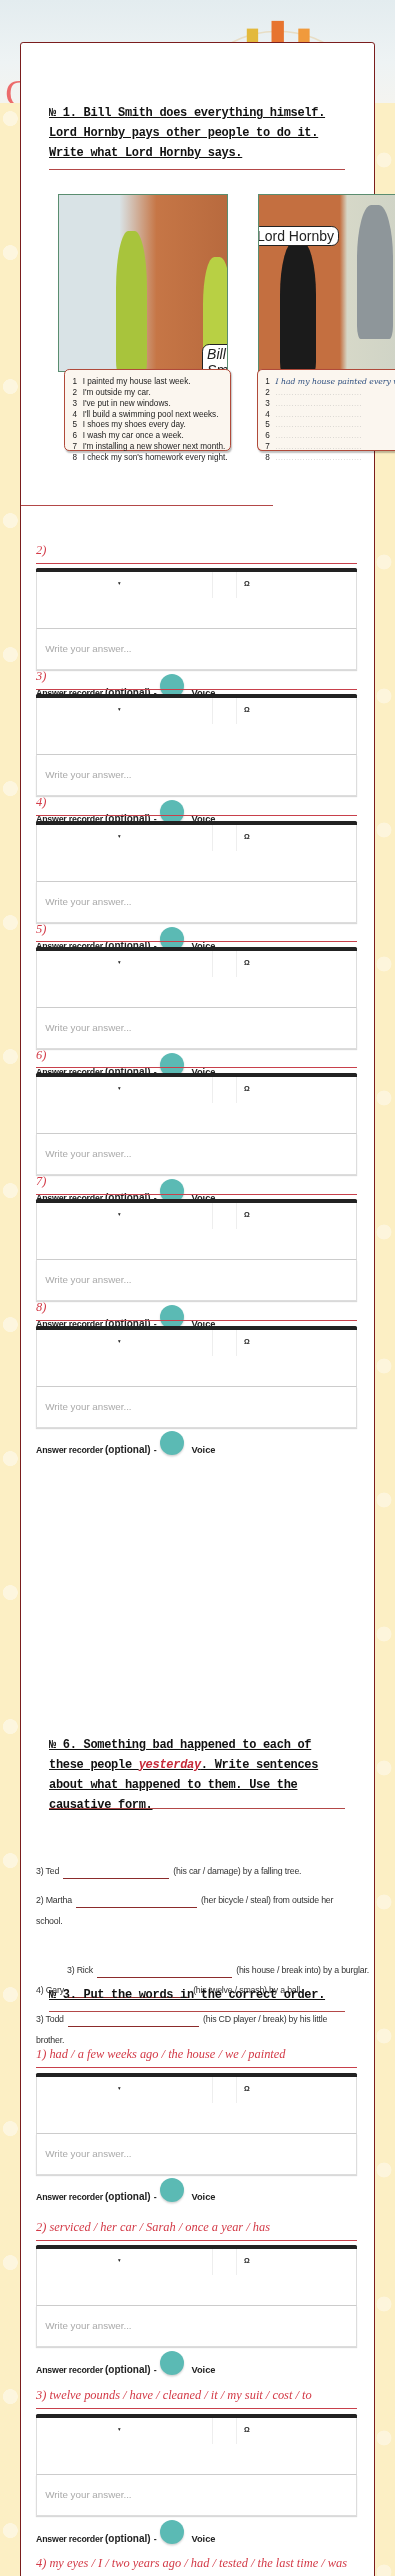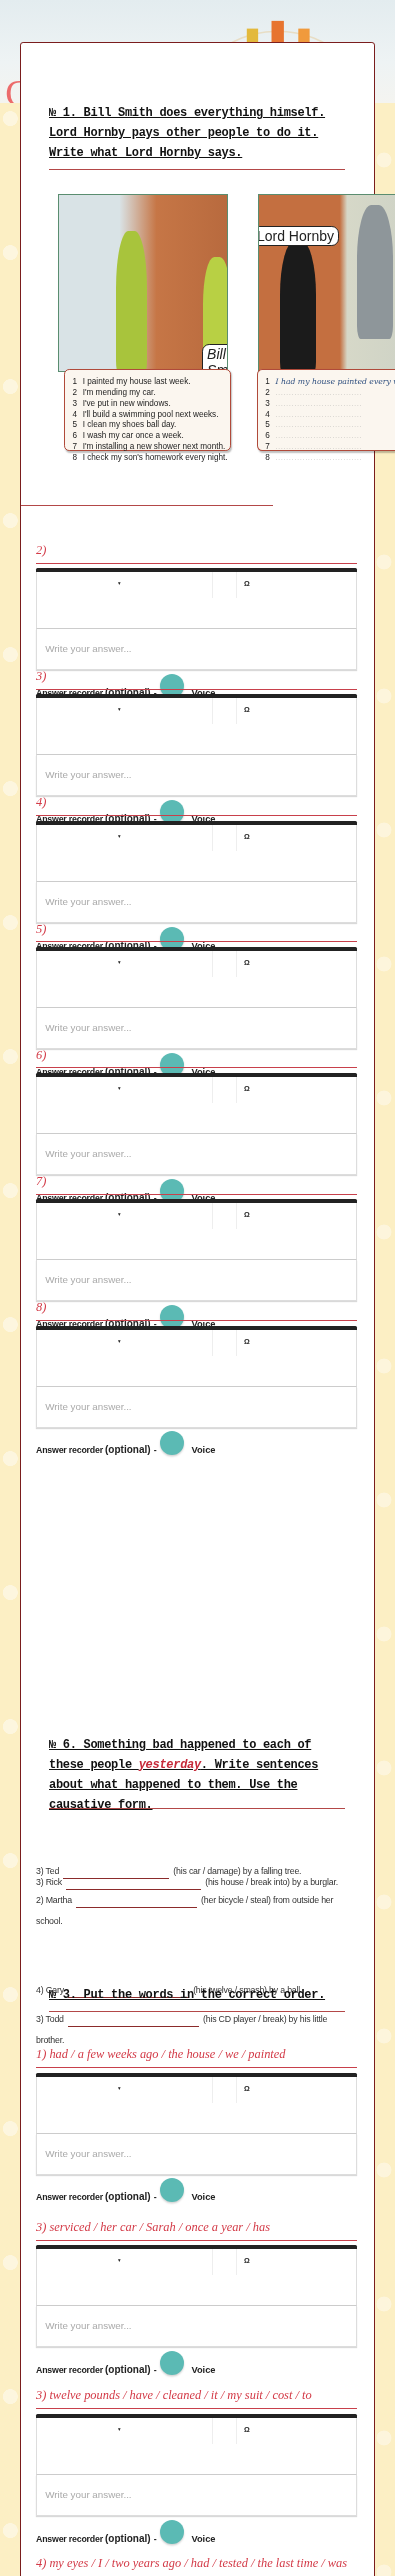--- a/index.html
+++ b/index.html
@@ -171,24 +171,24 @@
         <div class="figure" style="left:144px;top:62px;width:28px;height:118px;background:#b8d044;"></div>
         <div class="tag" style="left:143px;top:149px;">Bill Smith</div>
       </div>
       <div class="panel right">
         <div class="figure" style="left:20.6px;top:46px;width:36px;height:134px;background:#1b1b1b;"></div>
         <div class="figure" style="left:98px;top:10.3px;width:36px;height:134px;background:#8e969a;"></div>
         <div class="tag" style="left:-7.2px;top:31px;">Lord Hornby</div>
       </div>
       <div class="speech left">
         <div class="speech-line"><span class="num">1</span><span>I painted my house last week.</span></div>
-        <div class="speech-line"><span class="num">2</span><span>I'm mending my car.</span></div>
+        <div class="speech-line"><span class="num">2</span><span>I'm outside my car.</span></div>
         <div class="speech-line"><span class="num">3</span><span>I've put in new windows.</span></div>
         <div class="speech-line"><span class="num">4</span><span>I'll build a swimming pool next weeks.</span></div>
-        <div class="speech-line"><span class="num">5</span><span>I clean my shoes ball day.</span></div>
+        <div class="speech-line"><span class="num">5</span><span>I shoes my shoes every day.</span></div>
         <div class="speech-line"><span class="num">6</span><span>I wash my car once a week.</span></div>
         <div class="speech-line"><span class="num">7</span><span>I'm installing a new shower next month.</span></div>
         <div class="speech-line"><span class="num">8</span><span>I check my son's homework every night.</span></div>
       </div>
       <div class="speech right">
         <div class="speech-line"><span class="num">1</span><span class="example">I had my house painted every w</span></div>
         <div class="speech-line"><span class="num">2</span><span class="dots">................................</span></div>
         <div class="speech-line"><span class="num">3</span><span class="dots">................................</span></div>
         <div class="speech-line"><span class="num">4</span><span class="dots">................................</span></div>
         <div class="speech-line"><span class="num">5</span><span class="dots">................................</span></div>
@@ -342,21 +342,21 @@
       <span class="rec-label">Answer recorder</span>
       <span class="rec-opt">(optional)</span>
       <span class="rec-dash">-</span>
       <button class="rec-btn"></button>
       <span class="rec-voice">Voice</span>
     </div>
     <div class="task-title" style="top:1735px"><span>№ 6. Something bad happened to each of these people </span><span class="accent">yesterday</span><span>. Write sentences about what happened to them. Use the causative form.</span></div>
     <div class="task-rule" style="top:1808px"></div>
     <div class="gap-line" style="top: 1861px;"><span>3) Ted</span><span class="blank" style="width:106px"></span><span>(his car / damage) by a falling tree.</span></div>
     <div class="gap-line" style="top: 1890px;"><span>2) Martha</span><span class="blank" style="width:121px"></span><span>(her bicycle / steal) from outside her school.</span></div>
-    <div class="gap-line" style="top: 1872px;"><span>3) Rick</span><span class="blank" style="width:135px"></span><span>(his house / break into) by a burglar.</span></div>
+    <div class="gap-line" style="top: 1960px; margin-left: 31px;"><span>3) Rick</span><span class="blank" style="width:135px"></span><span>(his house / break into) by a burglar.</span></div>
     <div class="gap-line" style="top: 1980px;"><span>4) Gary</span><span class="blank" style="width:121px"></span><span>(his twelve / smash) by a ball.</span></div>
     <div class="gap-line" style="top: 2009px;"><span>3) Todd</span><span class="blank" style="width:131px"></span><span>(his CD player / break) by his little brother.</span></div>
     <div class="task-title" style="top:1985px">№ 3. Put the words in the correct order.</div>
     <div class="task-rule" style="top:2011px"></div>
     <div class="q-label" style="top:2044px">1) had / a few weeks ago / the house / we / painted</div>
     <div class="q-rule" style="top:2067px"></div>
     <div class="editor" style="top:2073px">
       <div class="toolbar-bar"></div>
       <div class="toolbar">
         <div class="tb-select">
@@ -368,21 +368,21 @@
       </div>
       <input class="answer-input" type="text" placeholder="Write your answer..." style="">
     </div>
     <div class="recorder" style="top:2184px">
       <span class="rec-label">Answer recorder</span>
       <span class="rec-opt">(optional)</span>
       <span class="rec-dash">-</span>
       <button class="rec-btn"></button>
       <span class="rec-voice">Voice</span>
     </div>
-    <div class="q-label" style="top:2217px">3) serviced / her car / Sarah / once a year / has</div>
+    <div class="q-label" style="top:2217px">2) serviced / her car / Sarah / once a year / has</div>
     <div class="q-rule" style="top:2240px"></div>
     <div class="editor" style="top:2245px">
       <div class="toolbar-bar"></div>
       <div class="toolbar">
         <div class="tb-select">
           <span class="tb-caret">▾</span>
         </div>
         <div class="tb-div1"></div>
         <div class="tb-div2"></div>
         <span class="tb-omega">Ω</span>

